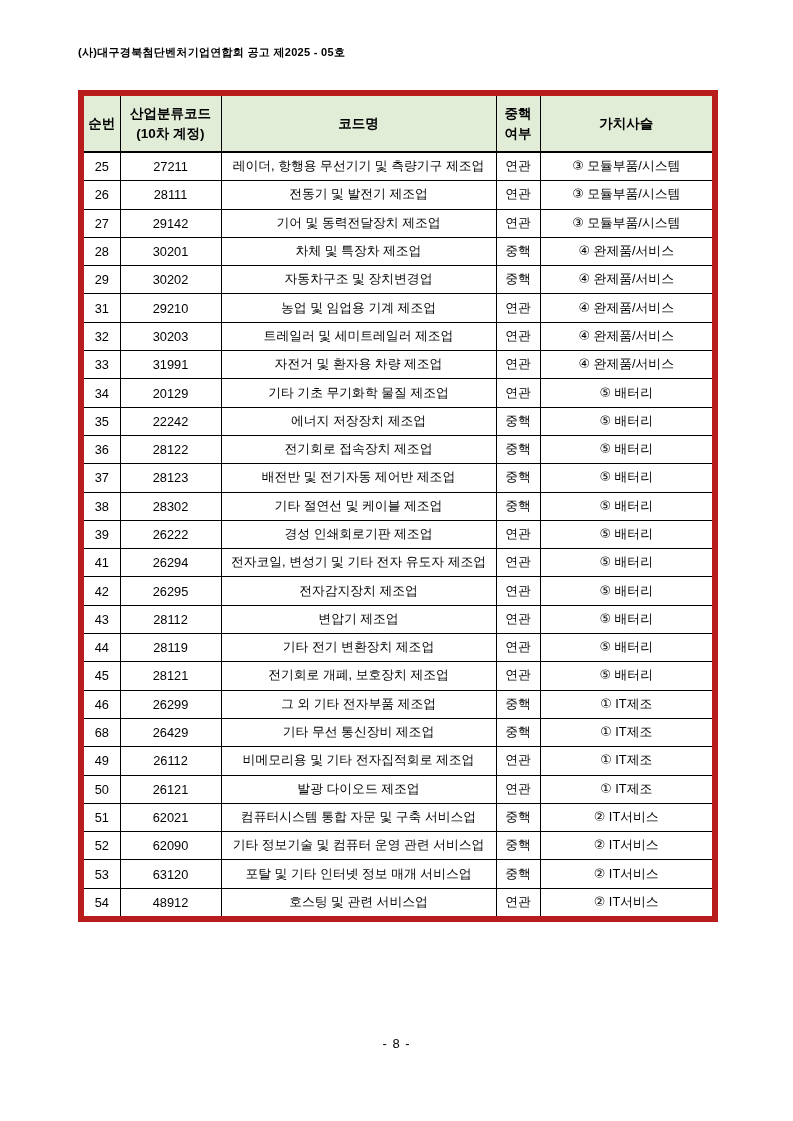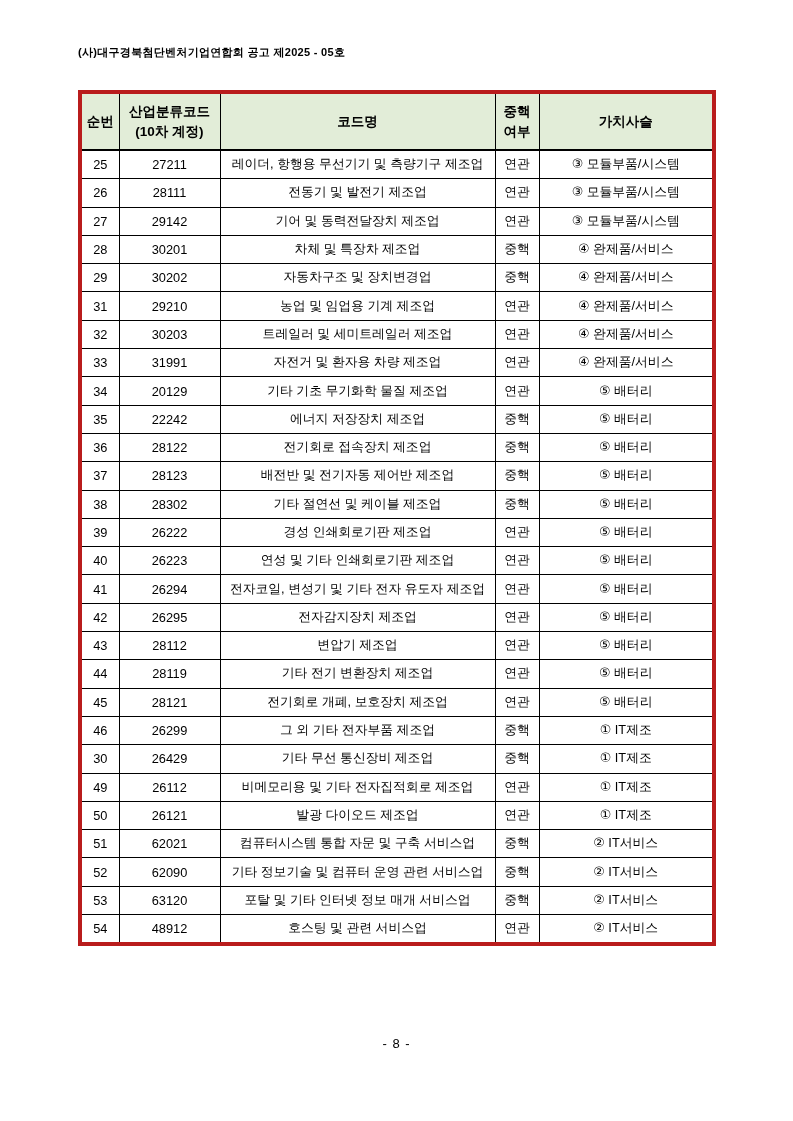--- a/index.html
+++ b/index.html
@@ -26,21 +26,21 @@
   .table-wrap {
     position: absolute;
     left: 78px;
     top: 90px;
     width: 634px;
   }
   table.code-table {
     border-collapse: collapse;
     width: 634px;
     table-layout: fixed;
-    border: 4px solid #b91c1c;
+    border: 6px solid #b91c1c;
   }
   table.code-table th,
   table.code-table td {
     border: 1px solid #000;
     text-align: center;
     vertical-align: middle;
     padding: 0 2px;
     white-space: nowrap;
     overflow: hidden;
   }
@@ -194,27 +194,20 @@
           <td>⑤ 배터리</td>
         </tr>
         <tr>
           <td>39</td>
           <td>26222</td>
           <td>경성 인쇄회로기판 제조업</td>
           <td>연관</td>
           <td>⑤ 배터리</td>
         </tr>
         <tr>
-          <td>40</td>
-          <td>26223</td>
-          <td>연성 및 기타 인쇄회로기판 제조업</td>
-          <td>연관</td>
-          <td>⑤ 배터리</td>
-        </tr>
-        <tr>
           <td>41</td>
           <td>26294</td>
           <td>전자코일, 변성기 및 기타 전자 유도자 제조업</td>
           <td>연관</td>
           <td>⑤ 배터리</td>
         </tr>
         <tr>
           <td>42</td>
           <td>26295</td>
           <td>전자감지장치 제조업</td>
@@ -243,21 +236,21 @@
           <td>⑤ 배터리</td>
         </tr>
         <tr>
           <td>46</td>
           <td>26299</td>
           <td>그 외 기타 전자부품 제조업</td>
           <td>중핵</td>
           <td>① IT제조</td>
         </tr>
         <tr>
-          <td>30</td>
+          <td>68</td>
           <td>26429</td>
           <td>기타 무선 통신장비 제조업</td>
           <td>중핵</td>
           <td>① IT제조</td>
         </tr>
         <tr>
           <td>49</td>
           <td>26112</td>
           <td>비메모리용 및 기타 전자집적회로 제조업</td>
           <td>연관</td>

